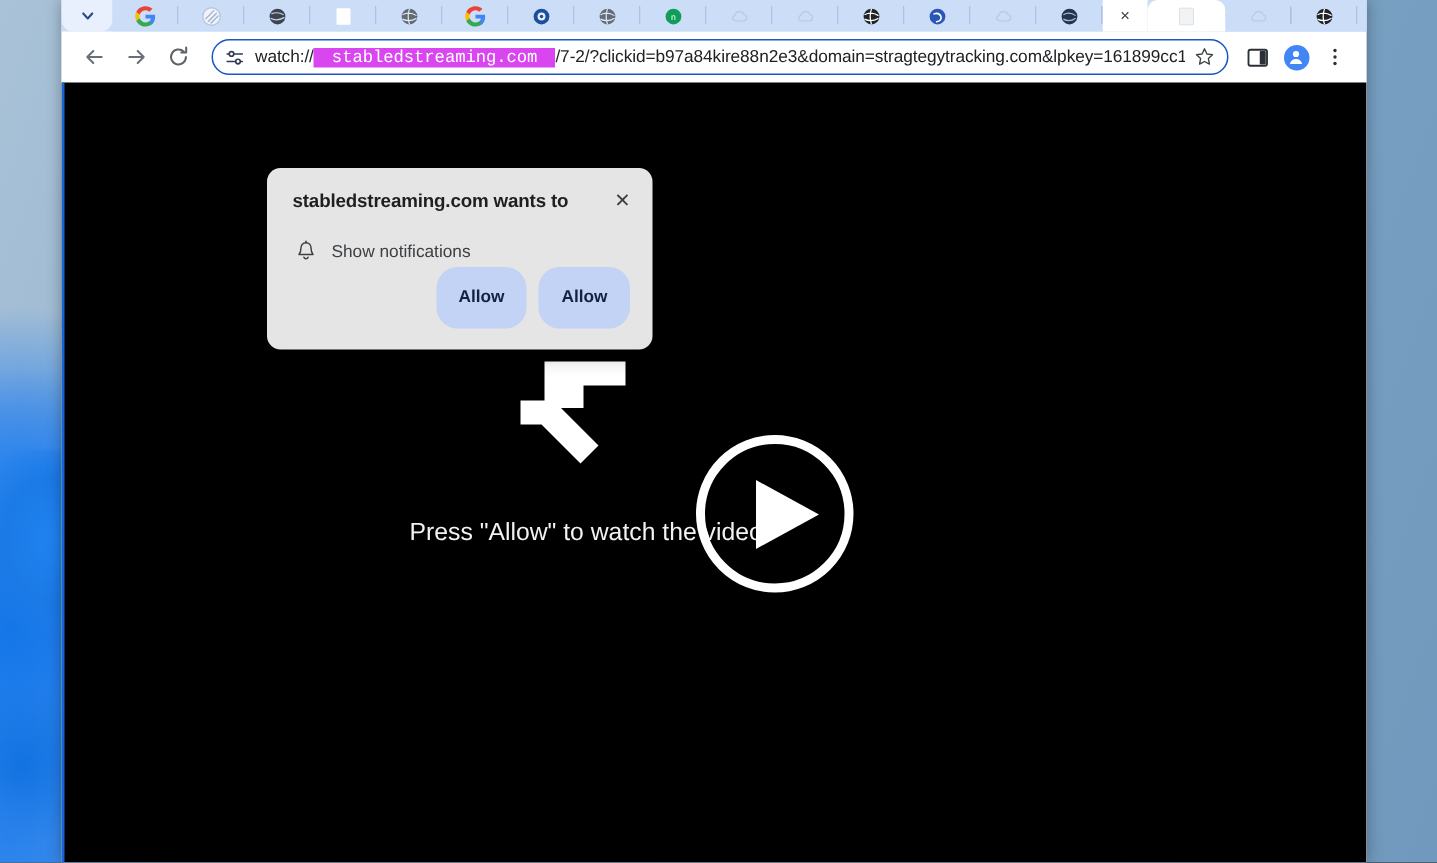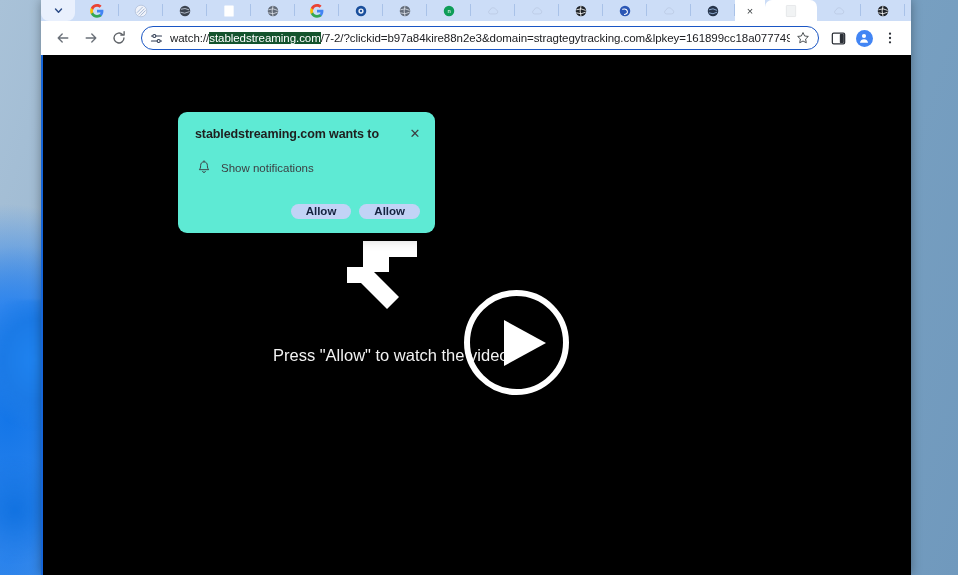--- a/index.html
+++ b/index.html
@@ -139,23 +139,24 @@
   #url-wrap {
     flex: 1 1 auto;
     min-width: 0;
     white-space: nowrap;
     overflow: hidden;
     font-size: 11.5px;
     color: #202124;
     letter-spacing: -0.05px;
   }
   #url-host {
-    background: #14532d;
+    background: #d946ef;
     color: #ffffff;
-    padding: 1px 0;
+    padding: 1px 12px;
+    font-family: Liberation Mono, monospace;
   }
   #star-btn {
     flex: 0 0 auto;
     width: 18px; height: 18px;
     display: flex; align-items: center; justify-content: center;
     margin-left: 4px;
   }
   .tbtn {
     width: 26px; height: 26px;
     display: flex; align-items: center; justify-content: center;
@@ -208,21 +209,21 @@
     position: absolute;
     left: 300px; top: 176px;
     width: 80px; height: 82px;
   }
 
   
   #permission-dialog {
     position: absolute;
     left: 137px; top: 57px;
     width: 257px; height: 121px;
-    background: #5eead4;
+    background: #e5e5e5;
     border-radius: 9px;
     box-shadow: 0 3px 14px rgba(0,0,0,.35);
     z-index: 30;
     padding: 15px 16px 0 17px;
   }
   #dialog-title {
     font-size: 12.5px;
     font-weight: bold;
     color: #1f1f1f;
     letter-spacing: -0.1px;
@@ -254,21 +255,21 @@
     gap: 8px;
   }
   .pill {
     background: #c2d3f6;
     color: #14223f;
     border: none;
     border-radius: 14px;
     font-size: 11.5px;
     font-weight: bold;
     font-family: "Liberation Sans", sans-serif;
-    padding: 2px 15px;
+    padding: 15px 15px;
     line-height: 1;
   }
 </style>
 </head>
 <body>
 
 <div id="desktop">
   <div id="desktop-swirl"></div>
 </div>
 

